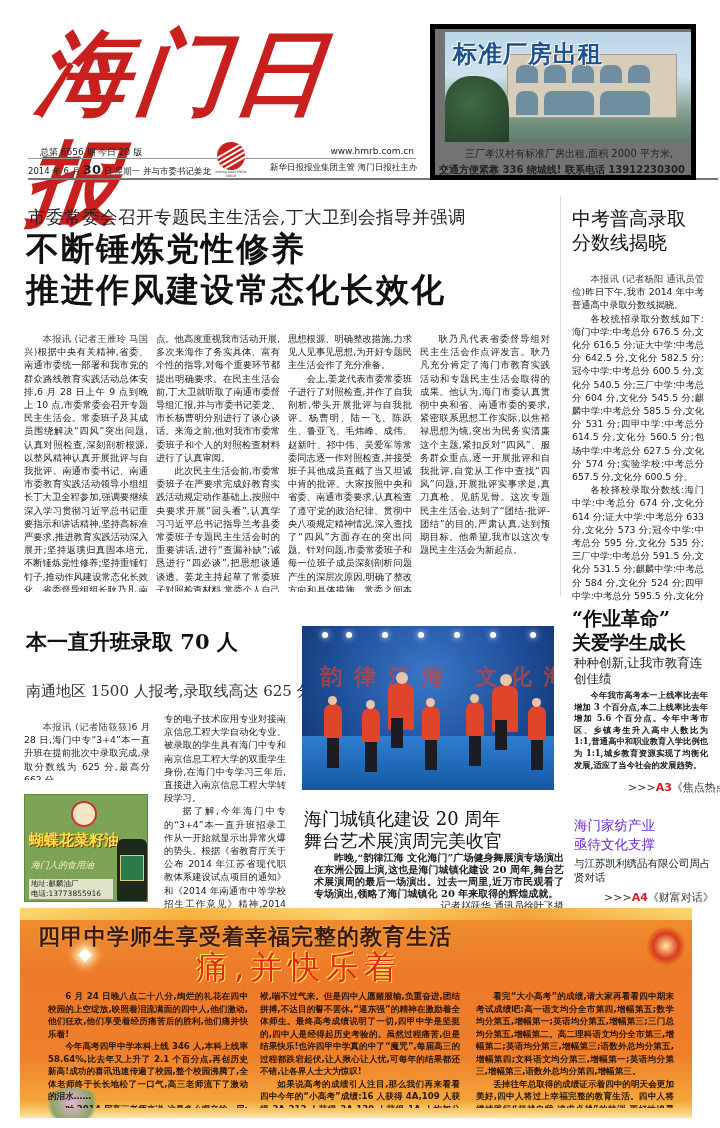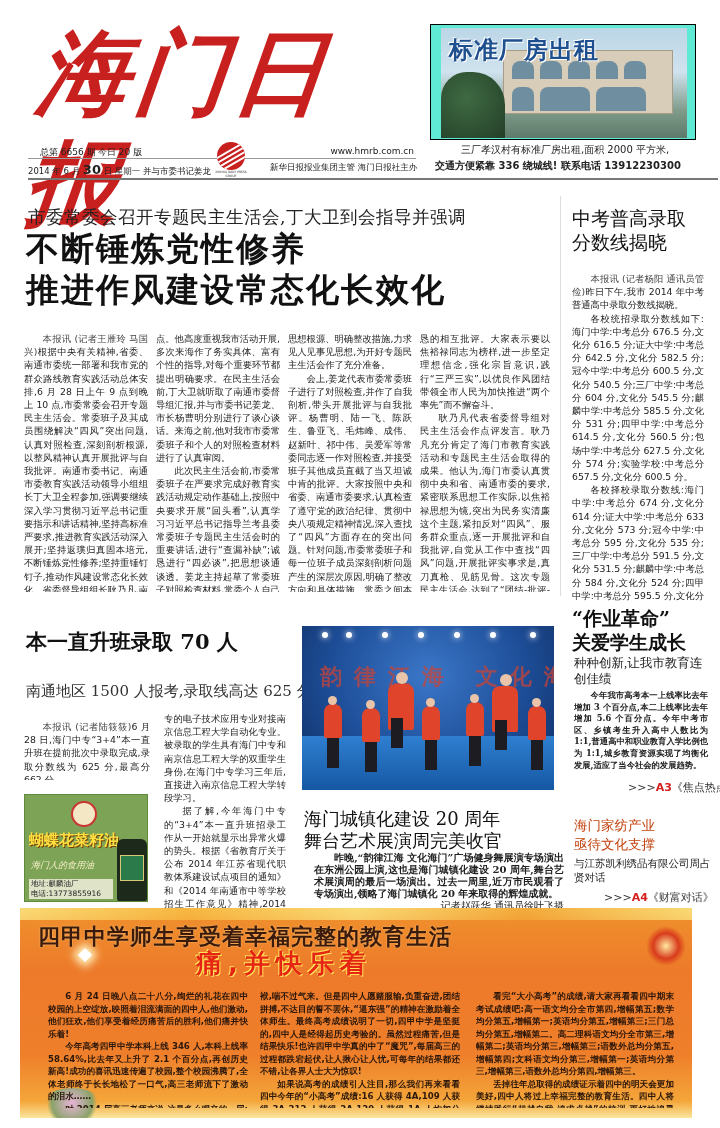--- a/index.html
+++ b/index.html
@@ -20,21 +20,21 @@
   .meta-row2 .date { position: absolute; left: 0; }
   .meta-row2 .date b { font-size: 13px; font-weight: bold; }
   .meta-row2 .pub { position: absolute; left: 242px; }
   .press-logo { left: 213px; top: 142px; width: 36px; height: 36px; }
   .press-logo .disc { width: 28px; height: 28px; border-radius: 50%; background: #c8201e; margin: 0 auto; position: relative; overflow: hidden; }
   .press-logo .disc i { position: absolute; left: -4px; width: 36px; height: 2px; background: #fff; transform: rotate(-30deg); }
   .press-logo .cap { font-size: 3px; text-align: center; color: #333; font-family: "DejaVu Sans", sans-serif; }
   .masthead-rule-thick { left: 28px; top: 178px; width: 690px; height: 2px; background: #777; }
 
   
-  .ad-factory { left: 430px; top: 24px; width: 266px; height: 116px; background: #5eead4; border: 1px solid #000000; }
+  .ad-factory { left: 430px; top: 24px; width: 266px; height: 156px; background: #737373; border: 5px solid #000000; }
   .ad-factory .photo { position: absolute; left: 10px; top: 3px; width: 246px; height: 110px;
     background: linear-gradient(180deg, #bcd6e6 0%, #cfe2ee 40%, #7f9b8a 75%, #5d7a6a 100%); overflow: hidden; }
   .ad-factory .bldg { position: absolute; left: 62px; top: 22px; width: 170px; height: 64px; background: #d8cdb8; border: 1px solid #a89c86; }
   .ad-factory .bldg .win { position: absolute; background: #6f8fa0; border-radius: 8px 8px 0 0; }
   .ad-factory .tree { position: absolute; left: 0; top: 44px; width: 64px; height: 66px; background: radial-gradient(circle at 40% 40%, #3e6a42, #243f28); border-radius: 40% 50% 0 0; }
   .ad-factory .headline { position: absolute; left: 8px; top: 6px; font-size: 24px; font-weight: bold; color: #1e4f8f; text-shadow: 1px 1px 0 #fff, -1px -1px 0 #fff; letter-spacing: 1px; }
   .ad-factory .line1 { position: absolute; left: 30px; top: 118px; font-family: "DejaVu Sans", sans-serif; font-size: 10px; color: #222; white-space: nowrap; }
   .ad-factory .line2 { position: absolute; left: 4px; top: 134px; font-family: "DejaVu Sans", sans-serif; font-size: 10px; color: #222; white-space: nowrap; font-weight: bold; }
 
   
@@ -84,30 +84,30 @@
   .cap-b .credit { float: right; font-family: "DejaVu Sans", sans-serif; font-weight: normal; }
 
   
   .h2-c { left: 572px; top: 606px; font-size: 19px; font-weight: bold; line-height: 24px; color: #111; white-space: nowrap; }
   .sub-c { left: 574px; top: 655px; font-size: 12.5px; line-height: 16px; color: #222; width: 140px; font-family: Liberation Serif, serif; }
   .cap-c { left: 574px; top: 690px; width: 134px; font-size: 8.3px; line-height: 11.6px; color: #222; font-weight: bold; text-align: justify; }
   .cap-c p { text-indent: 2em; }
   .ref { font-family: "DejaVu Sans", sans-serif; font-size: 11px; color: #333; white-space: nowrap; }
   .ref .pg { color: #d42020; font-weight: bold; }
   .ref-a3 { left: 628px; top: 780px; }
-  .h2-d { left: 574px; top: 816px; font-size: 13.5px; line-height: 19px; color: #c2410c; }
+  .h2-d { left: 574px; top: 816px; font-size: 13.5px; line-height: 19px; color: #6d28d9; }
   .sub-d { left: 574px; top: 856px; font-size: 10.5px; line-height: 14px; color: #222; }
   .ref-a4 { left: 604px; top: 890px; }
 
   
   .feature { left: 20px; top: 908px; width: 672px; height: 210px; overflow: hidden;
     background: linear-gradient(180deg, #f4c248 0%, #ef8d2c 6%, #ed7a2a 30%, #ef7f2b 70%, #f4a63a 92%, #fbe69e 100%); }
   .feature .swirl { position: absolute; left: 0; top: 0; width: 100%; height: 12px; background: linear-gradient(90deg, #fbe07d, #f8b640, #fbe07d, #f3a638, #fbe07d); opacity: 0.8; }
   .feature .title { position: absolute; left: 18px; top: 14px; font-family: "DejaVu Sans", sans-serif; font-size: 22px; font-weight: bold; color: #3a1a0a; letter-spacing: 1px; white-space: nowrap; text-shadow: 0 0 2px #f7c07a; }
-  .feature .subtitle { position: absolute; left: 176px; top: 38px; font-family: "DejaVu Sans", sans-serif; font-size: 26px; font-weight: bold; color: #e52413; letter-spacing: 6px; white-space: nowrap; text-shadow: 1px 1px 0 #ffe35a, -1px -1px 0 #ffe35a; }
+  .feature .subtitle { position: absolute; left: 176px; top: 38px; font-family: "DejaVu Sans", sans-serif; font-size: 32px; font-weight: normal; color: #e52413; letter-spacing: 6px; white-space: nowrap; text-shadow: 1px 1px 0 #ffe35a, -1px -1px 0 #ffe35a; }
   .feature .star { position: absolute; left: 60px; top: 42px; width: 10px; height: 10px; background: #fff; transform: rotate(45deg); box-shadow: 0 0 8px 4px #fff6c4; }
   .feature .flower { position: absolute; right: 6px; top: 18px; width: 40px; height: 40px; border-radius: 50%; background: radial-gradient(circle, #ffe8a0 0%, #d83c1c 45%, rgba(216,60,28,0) 70%); }
   .feature .blossom { position: absolute; left: 22px; bottom: 0; width: 60px; height: 30px; border-radius: 50% 50% 0 0; background: radial-gradient(circle, #e7b5d8 0%, #8aa36a 60%, rgba(0,0,0,0) 75%); }
   .fcol { position: absolute; top: 82px; font-family: "DejaVu Sans", sans-serif; font-size: 8.6px; line-height: 12.5px; font-weight: bold; color: #2a160a; text-align: justify; overflow: hidden; }
   .fcol p { text-indent: 2em; }
   .fcol-1 { left: 28px; width: 200px; height: 118px; }
   .fcol-2 { left: 240px; width: 200px; height: 118px; }
   .fcol-3 { left: 456px; width: 198px; height: 118px; }
 </style>
 </head>
@@ -167,21 +167,20 @@
 </div>
 <div class="abs col col-b">
   <div>点。他高度重视我市活动开展,多次来海作了务实具体、富有个性的指导,对每个重要环节都提出明确要求。在民主生活会前,丁大卫就听取了南通市委督导组汇报,并与市委书记姜龙、市长杨曹明分别进行了谈心谈话。来海之前,他对我市市委常委班子和个人的对照检查材料进行了认真审阅。</div>
   <p>此次民主生活会前,市委常委班子在严要求完成好教育实践活动规定动作基础上,按照中央要求开展“回头看”,认真学习习近平总书记指导兰考县委常委班子专题民主生活会时的重要讲话,进行“查漏补缺”;诚恳进行“四必谈”,把思想谈通谈透。姜龙主持起草了常委班子对照检查材料,常委个人自己动手认真撰写对照检查材料,并在丁大卫书记和南通市委督导组的指导下反复修改,进一步找准突出问题、深挖</p>
 </div>
 <div class="abs col col-c">
   <div>思想根源、明确整改措施,力求见人见事见思想,为开好专题民主生活会作了充分准备。</div>
   <p>会上,姜龙代表市委常委班子进行了对照检查,并作了自我剖析,带头开展批评与自我批评。杨曹明、陆一飞、陈跃生、鲁亚飞、毛炜峰、成伟、赵新叶、祁中伟、吴爱军等常委同志逐一作对照检查,并接受班子其他成员直截了当又坦诚中肯的批评。大家按照中央和省委、南通市委要求,认真检查了遵守党的政治纪律、贯彻中央八项规定精神情况,深入查找了“四风”方面存在的突出问题。针对问题,市委常委班子和每一位班子成员深刻剖析问题产生的深层次原因,明确了整改方向和具体措施。常委之间本着对党、对人民事业高度负责的精神,敢于动真碰硬,敢于揭短亮丑,开门见山、一针见血,开展了诚</p>
 </div>
 <div class="abs col col-d">
-  <div>恳的相互批评。大家表示要以焦裕禄同志为榜样,进一步坚定理想信念,强化宗旨意识,践行“三严三实”,以优良作风团结带领全市人民为加快推进“两个率先”而不懈奋斗。</div>
   <p>耿乃凡代表省委督导组对民主生活会作点评发言。耿乃凡充分肯定了海门市教育实践活动和专题民主生活会取得的成果。他认为,海门市委认真贯彻中央和省、南通市委的要求,紧密联系思想工作实际,以焦裕禄思想为镜,突出为民务实清廉这个主题,紧扣反对“四风”、服务群众重点,逐一开展批评和自我批评,自觉从工作中查找“四风”问题,开展批评实事求是,真刀真枪、见筋见骨。这次专题民主生活会,达到了“团结-批评-团结”的目的,严肃认真,达到预期目标。他希望,我市以这次专题民主生活会为新起点。</p>
 
 </div>
 
 <div class="abs vrule"></div>
 <div class="abs side-title">
   <div>中考普高录取</div>
   <div>分数线揭晓</div>
 </div>
 <div class="abs col col-side">

